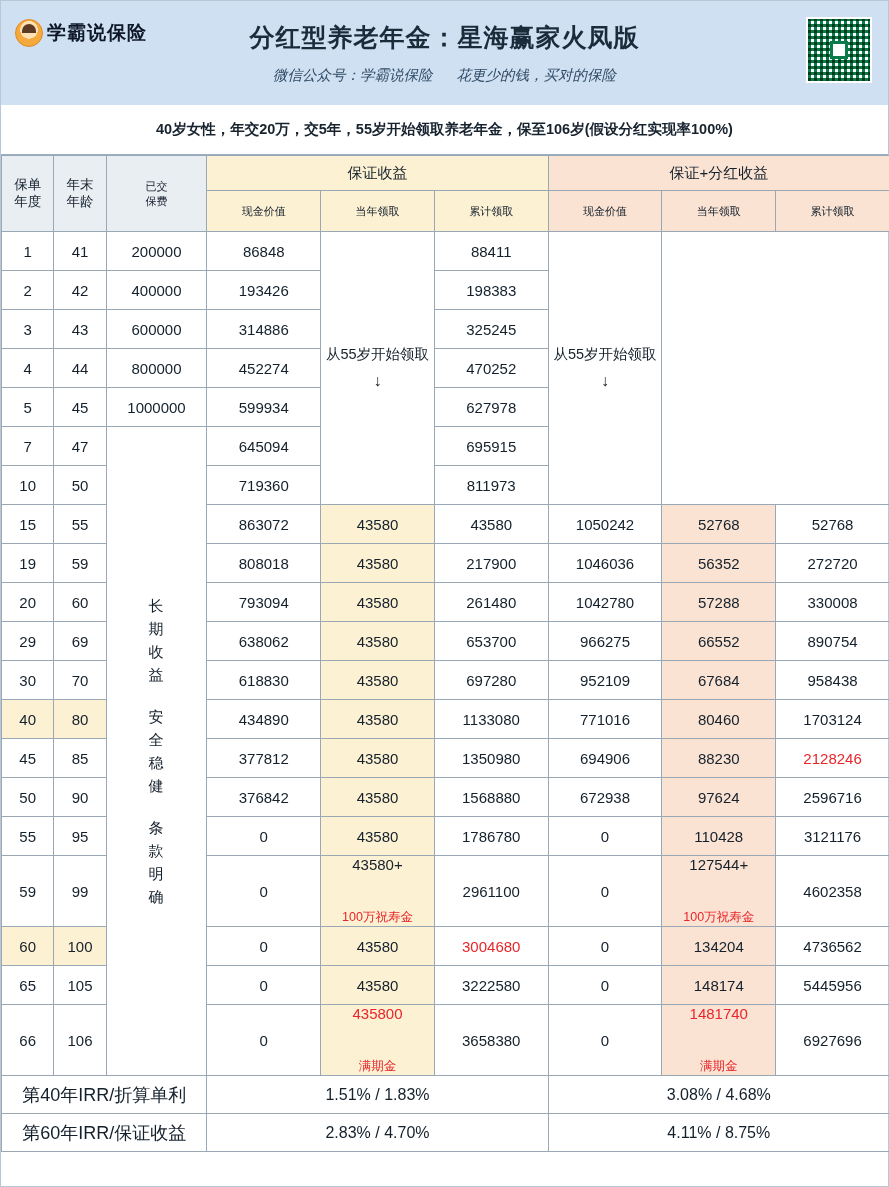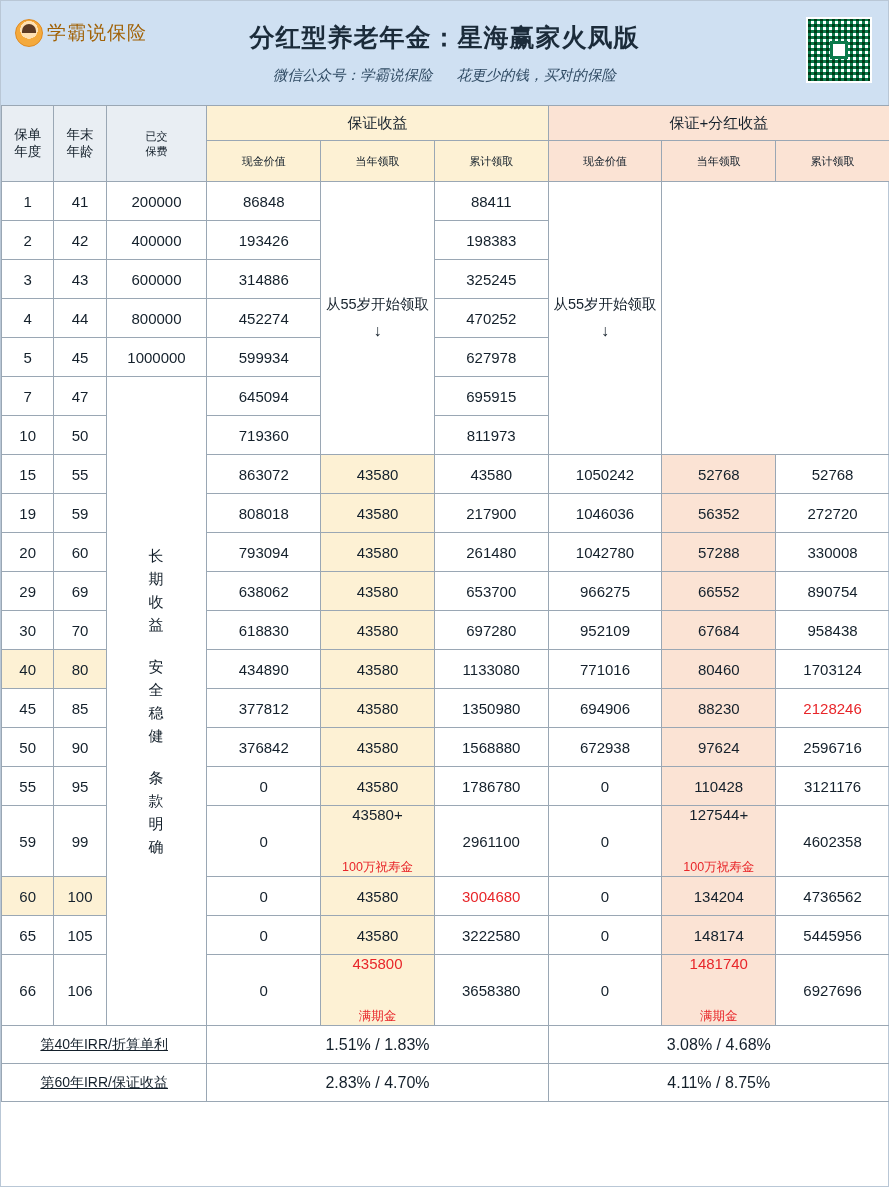--- a/index.html
+++ b/index.html
@@ -52,22 +52,22 @@
   .brand-avatar:after {
     content: "";
     position: absolute;
     left: 6px; top: 4px;
     width: 14px; height: 9px;
     border-radius: 7px 7px 0 0;
     background: #5c3a24;
   }
   .brand-text {
     font-size: 19px;
-    font-weight: normal;
-    color: #a16207;
+    font-weight: bold;
+    color: #0f172a;
     letter-spacing: 1px;
   }
   .header-center {
     width: 100%;
     text-align: center;
     padding: 0 120px;
     box-sizing: border-box;
   }
   .title-main {
     font-size: 25px;
@@ -182,23 +182,22 @@
     color: #14202b;
   }
   .vert span { display: block; }
   .startnote {
     font-size: 14.5px;
     line-height: 1.7;
   }
   .arrow { font-size: 16px; }
 
   .irr-label {
-    font-size: 14px;
+    font-size: 18px;
     height: 37px;
-    text-decoration: underline;
   }
   .irr-val {
     font-size: 16px;
   }
 </style>
 </head>
 <body>
 
 <div class="page">
 
@@ -210,20 +209,21 @@
     <div class="header-center">
       <div class="title-main">分红型养老年金：星海赢家火凤版</div>
       <div class="title-sub">
         <span>微信公众号：学霸说保险</span>
         <span>花更少的钱，买对的保险</span>
       </div>
     </div>
     <div class="qr"></div>
   </div>
 
+  <div class="condition">40岁女性，年交20万，交5年，55岁开始领取养老年金，保至106岁(假设分红实现率100%)</div>
 
   <table class="main">
     <colgroup>
       <col class="col-a">
         <col class="col-b">
         <col class="col-c">
       <col class="col-d">
         <col class="col-e">
         <col class="col-f">
       <col class="col-g">

